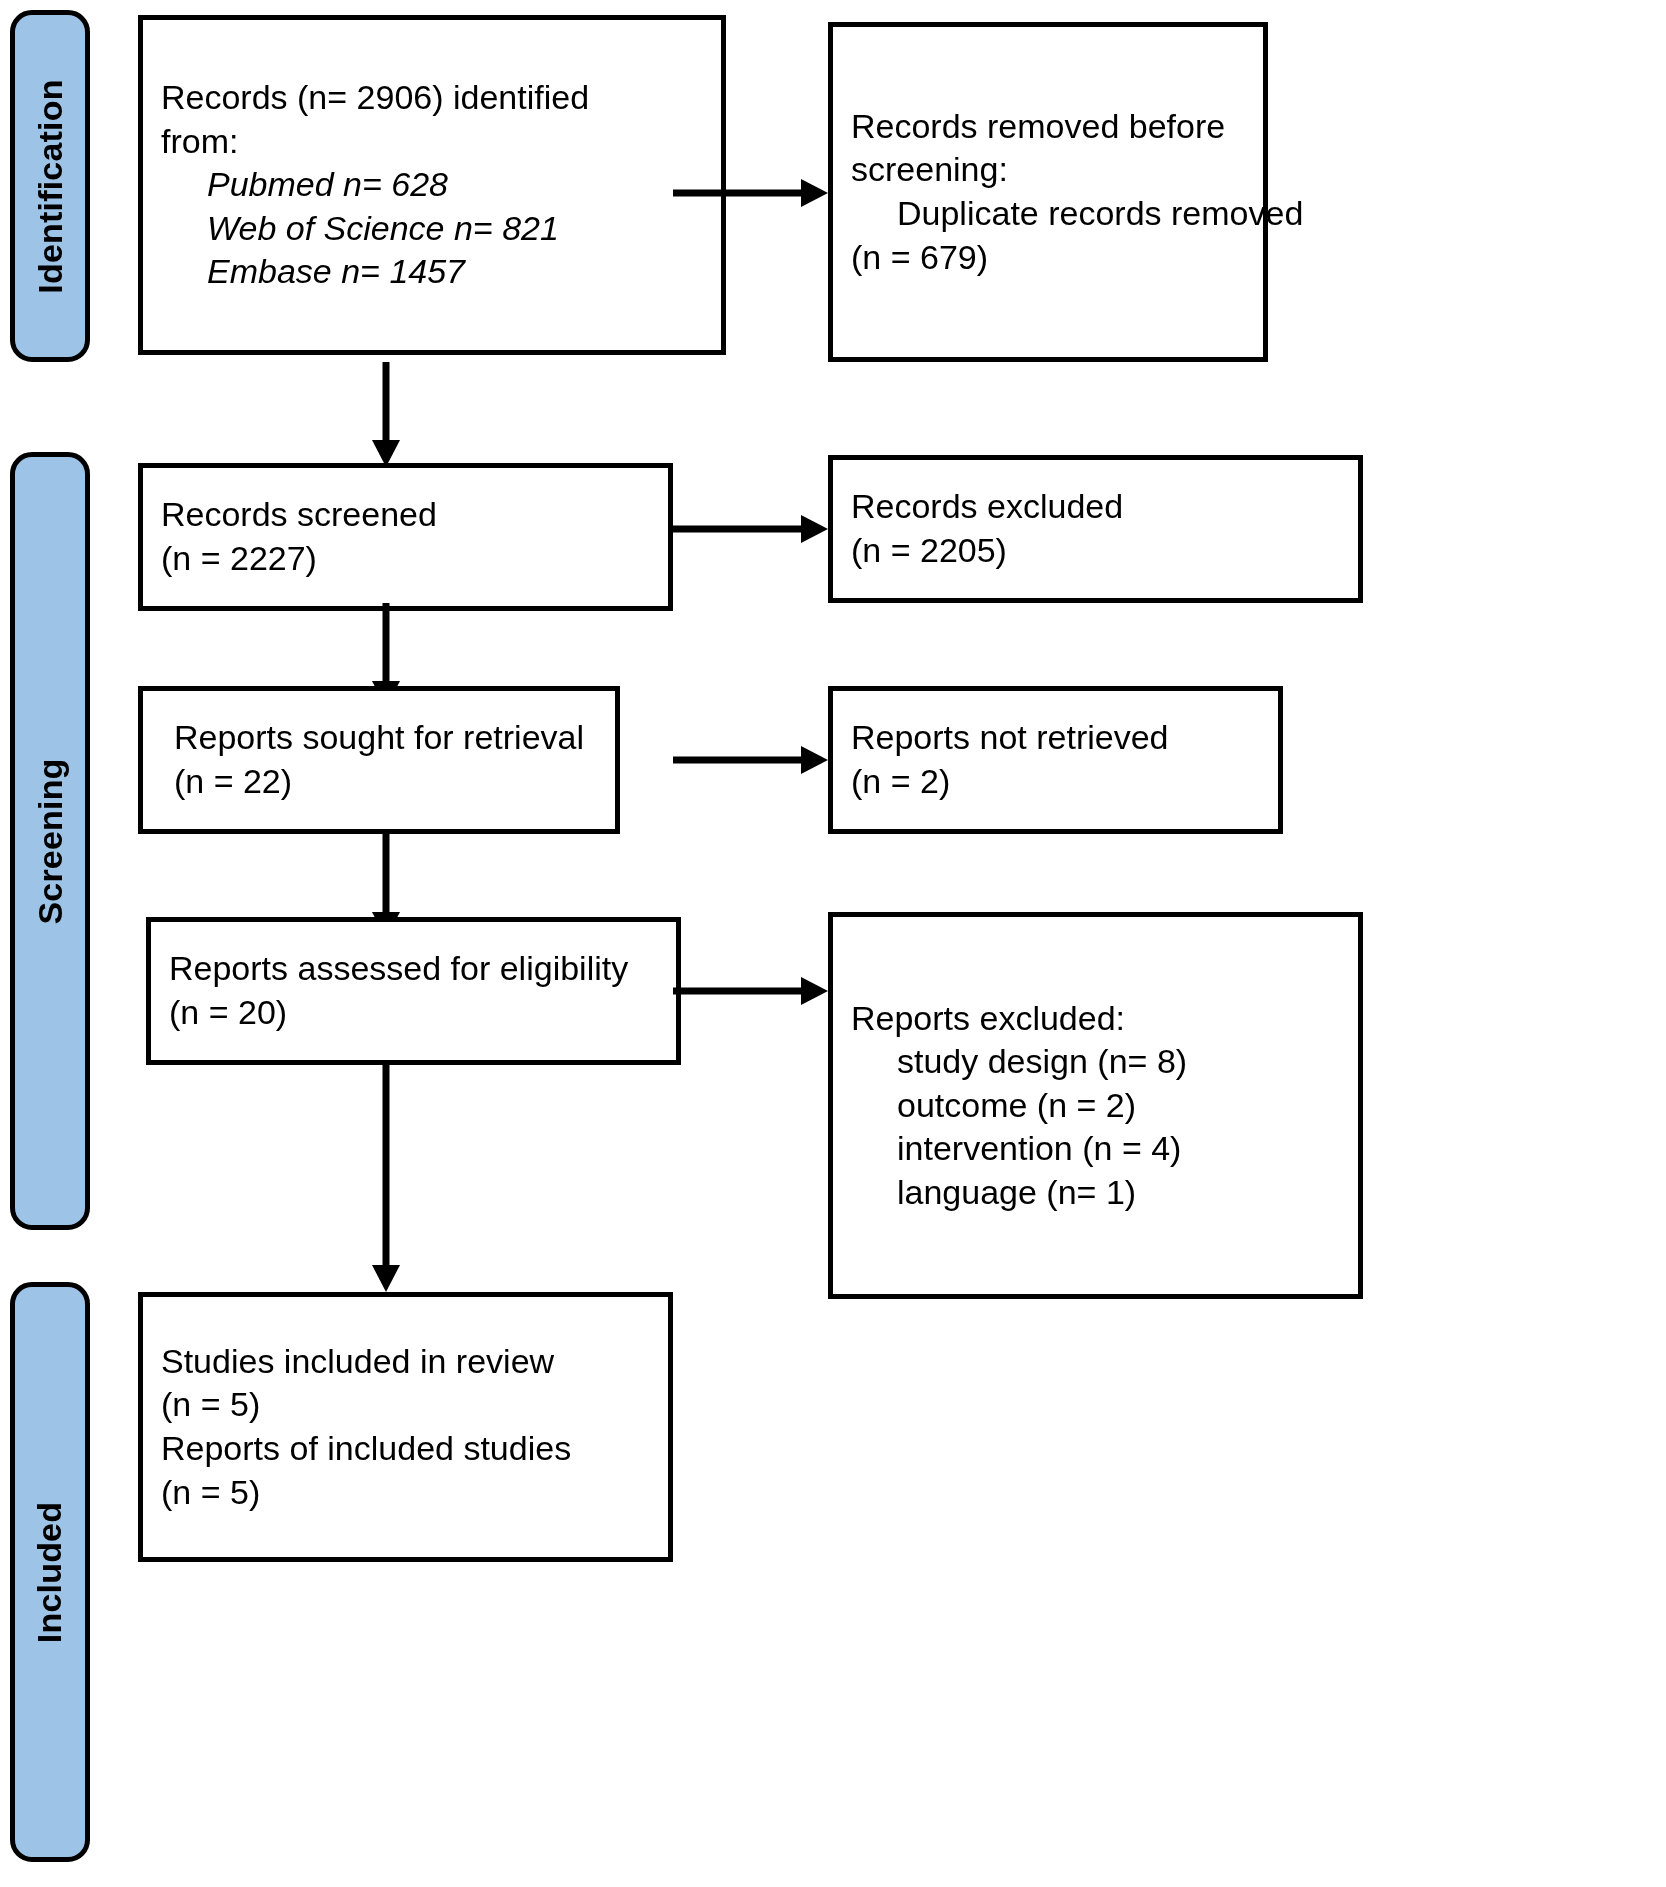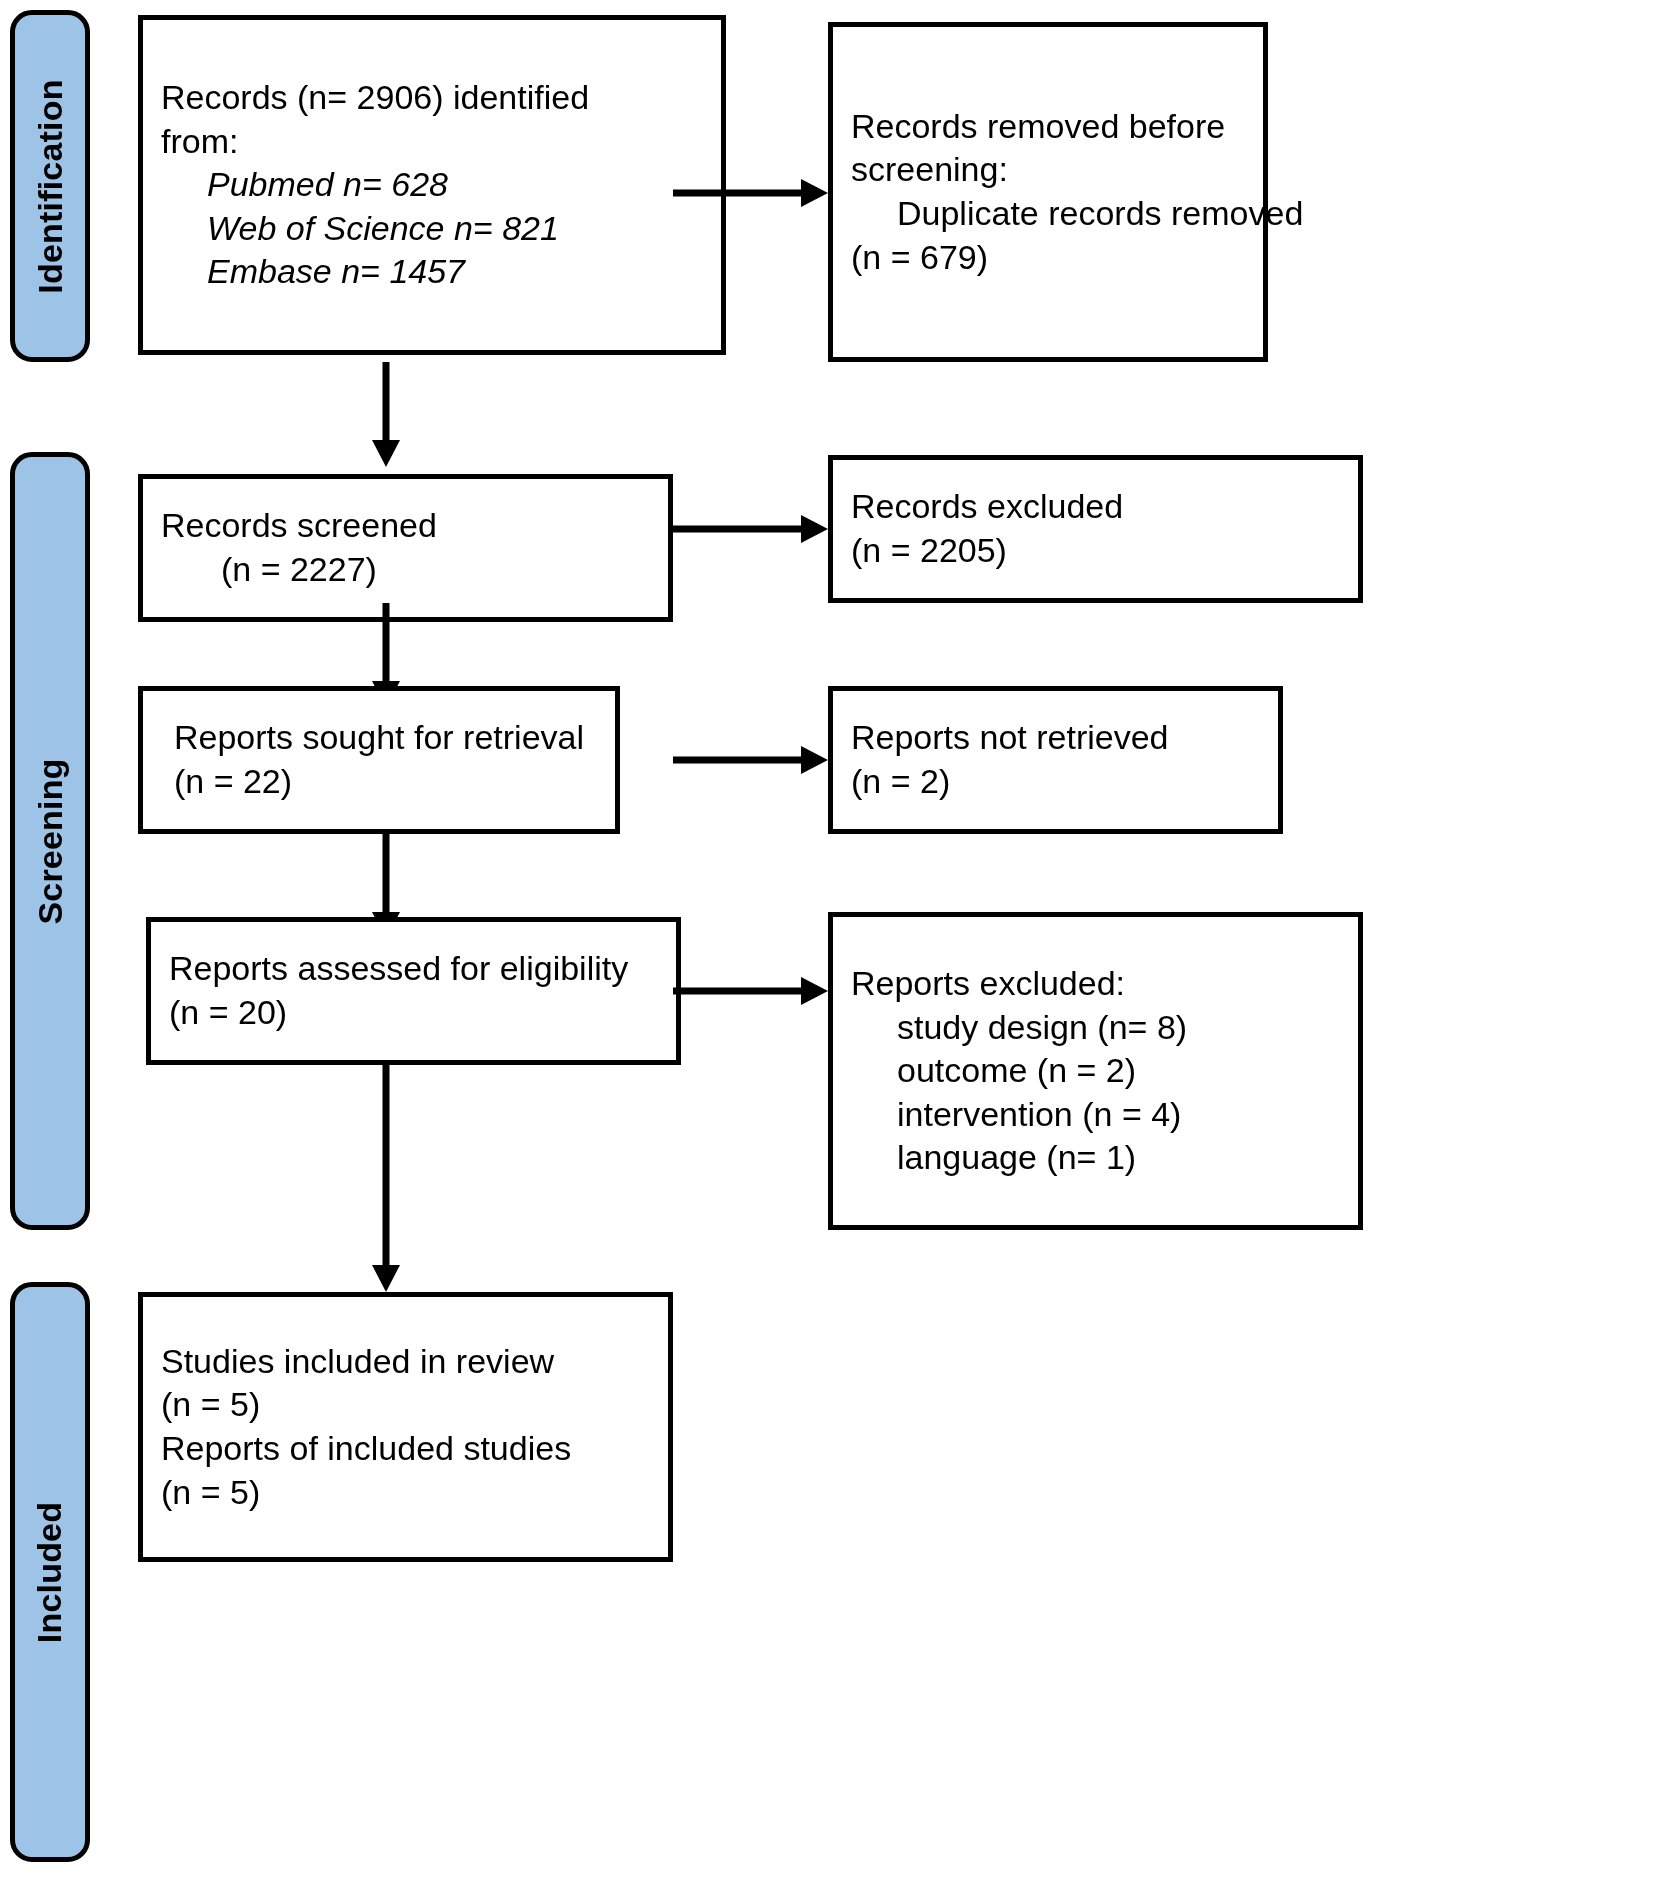--- a/index.html
+++ b/index.html
@@ -116,21 +116,21 @@
     </svg>
   </div>
 
   <div class="conn" style="left:368px; top:362px; width:36px; height:108px;">
     <svg width="36" height="108" viewBox="0 0 36 108">
       <line x1="18" y1="0" x2="18" y2="88" stroke="#000" stroke-width="7"></line>
       <polygon points="18,105 4,78 32,78" fill="#000"></polygon>
     </svg>
   </div>
 
-  <div class="flow-box" style="left:138px; top:474px; width:535px; height:148px;text-align:center;">
+  <div class="flow-box" style="left:138px; top:463px; width:535px; height:148px;">
     <div class="box-text">
       <span class="ln">Records screened</span>
       <span class="ln">(n = 2227)</span>
     </div>
   </div>
 
   <div class="flow-box" style="left:828px; top:455px; width:535px; height:148px;">
     <div class="box-text">
       <span class="ln">Records excluded</span>
       <span class="ln">(n = 2205)</span>
@@ -179,21 +179,21 @@
     </svg>
   </div>
 
   <div class="flow-box" style="left:138px; top:917px; width:535px; height:148px;margin-left:8px;">
     <div class="box-text">
       <span class="ln">Reports assessed for eligibility</span>
       <span class="ln">(n = 20)</span>
     </div>
   </div>
 
-  <div class="flow-box" style="left:828px; top:912px; width:535px; height:318px;">
+  <div class="flow-box" style="left:828px; top:912px; width:535px; height:387px;">
     <div class="box-text">
       <span class="ln">Reports excluded:</span>
       <span class="ln indent">study design (n= 8)</span>
       <span class="ln indent">outcome (n = 2)</span>
       <span class="ln indent">intervention (n = 4)</span>
       <span class="ln indent">language (n= 1)</span>
     </div>
   </div>
 
   <div class="conn" style="left:673px; top:973px; width:160px; height:36px;">

